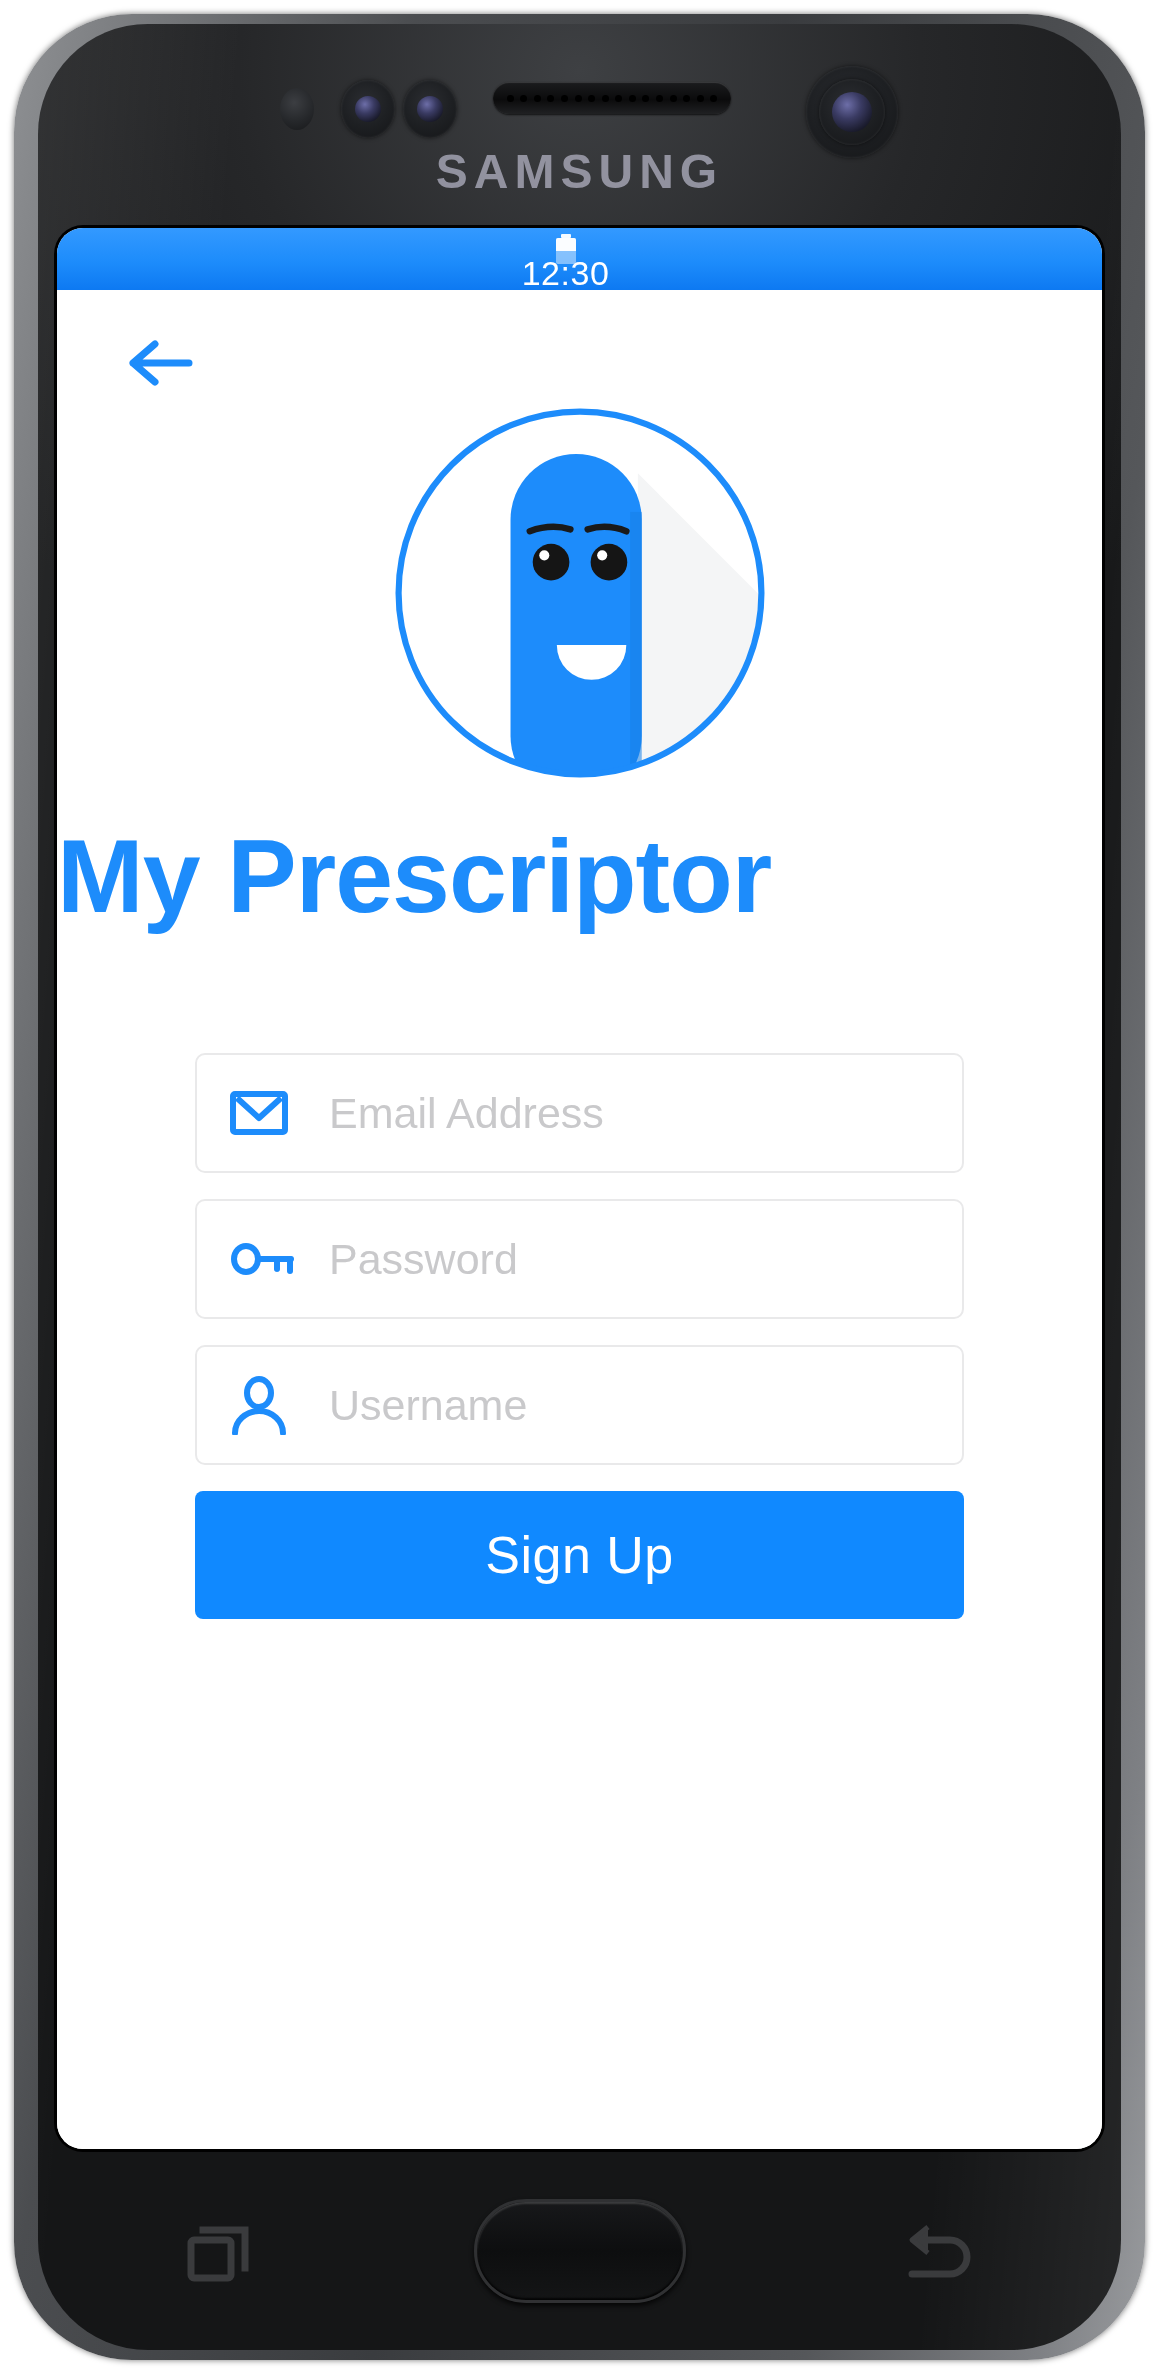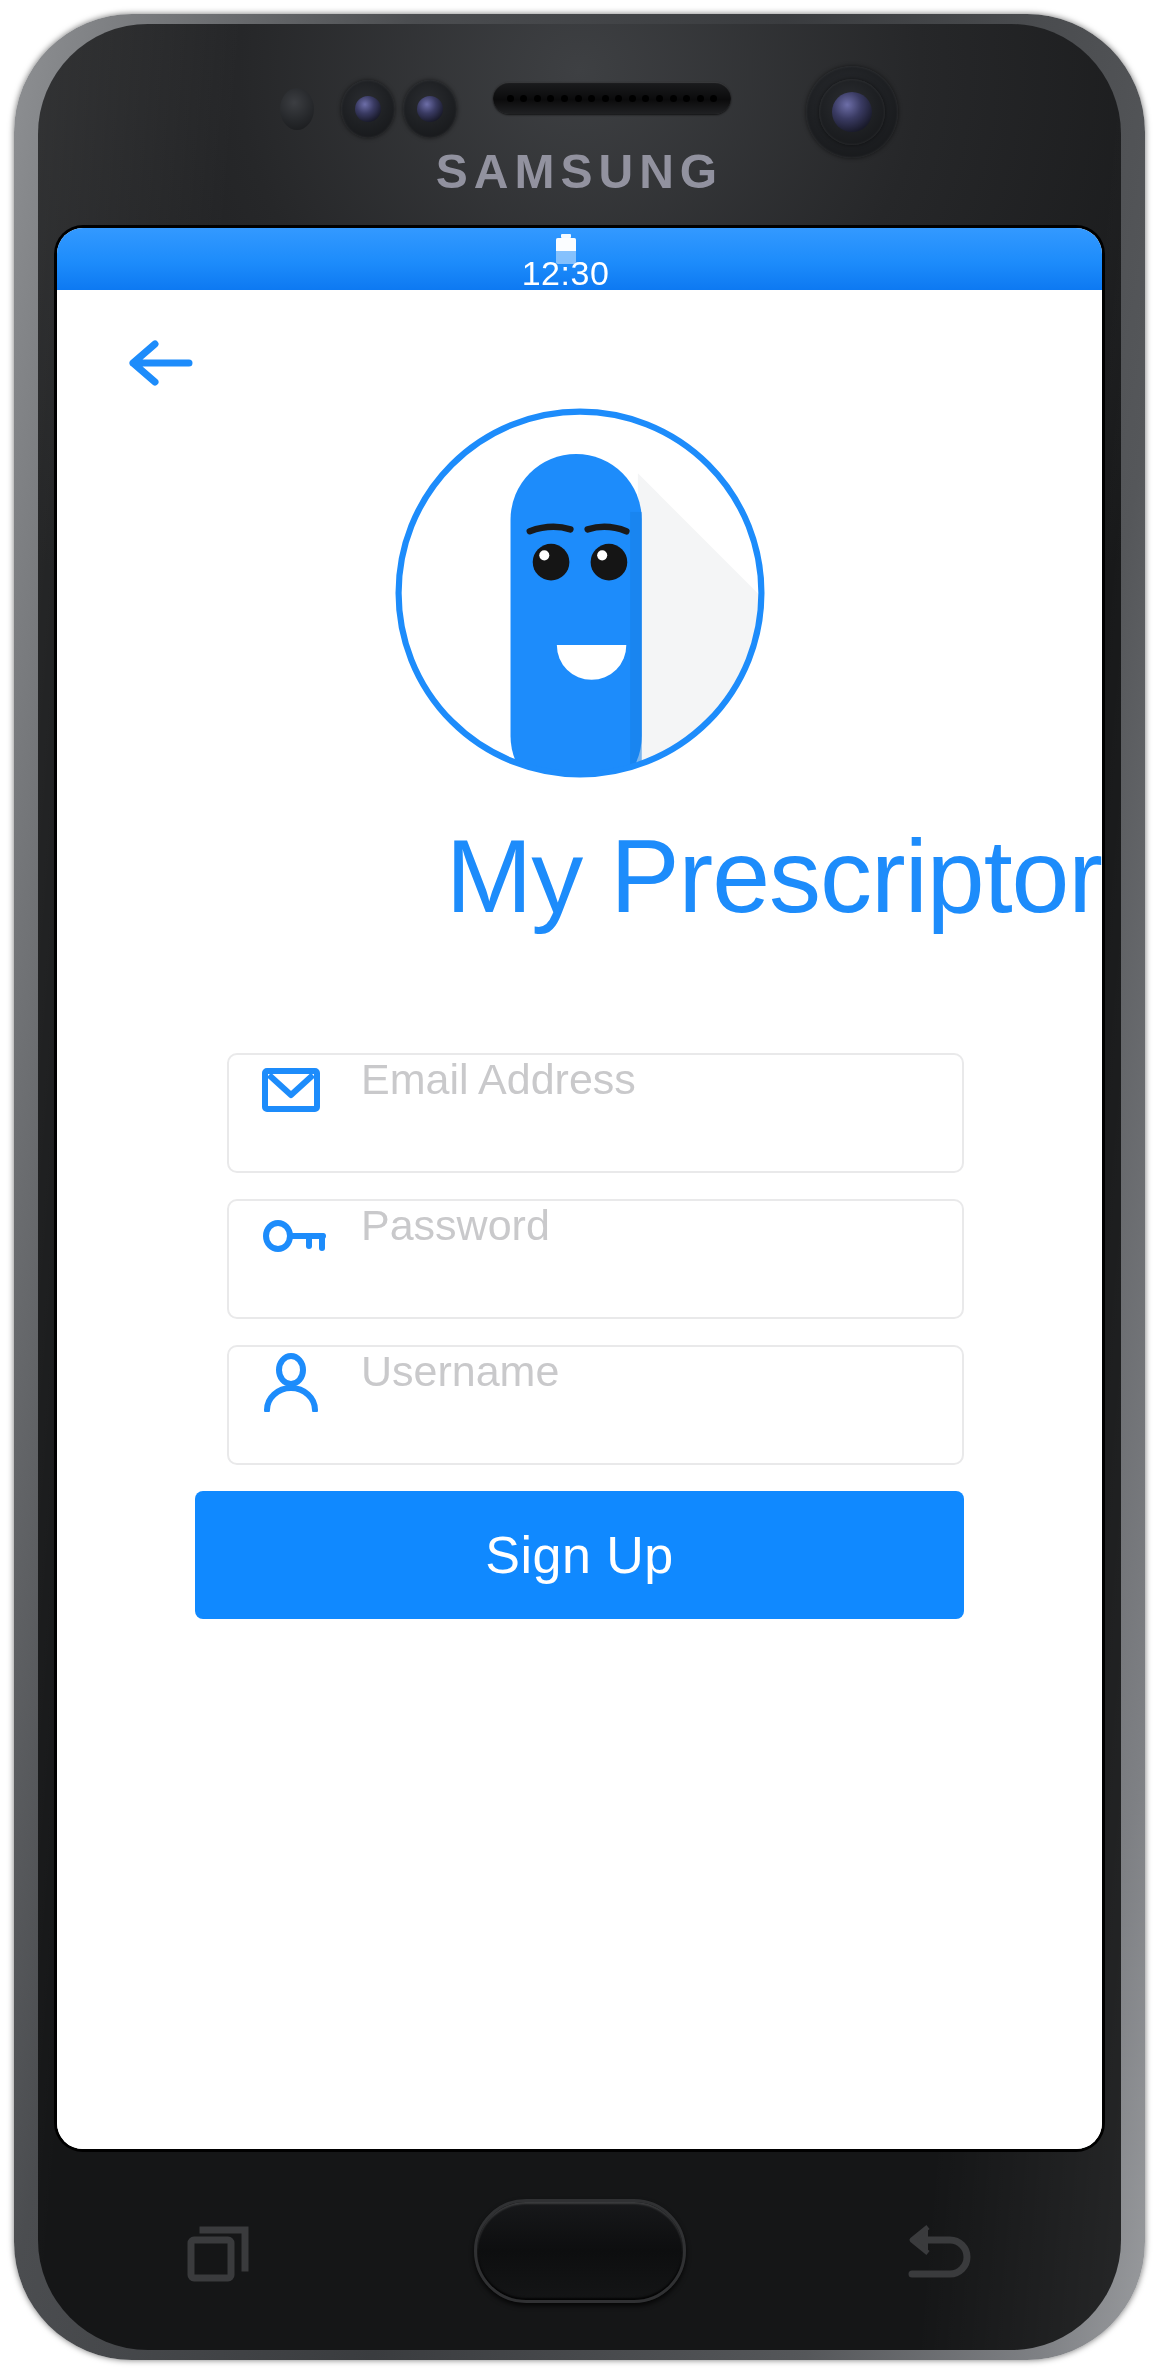--- a/index.html
+++ b/index.html
@@ -115,40 +115,39 @@
   .back-arrow { width:64px; height:54px; cursor:pointer; }
 
   .logo-wrap {
     margin-top:6px;
     display:flex; justify-content:center;
   }
   .logo { width:386px; height:386px; }
 
   .app-title {
     margin-top:36px;
-    text-align:right;
+    text-align:left;
     font-family:"Liberation Sans", sans-serif;
     font-size:104px;
-    font-weight:400;
+    font-weight:700;
     color:#1d8cfb;
     letter-spacing:-1px;
     line-height:1.05;
   }
 
   .form { margin-top:122px; padding:0 138px; }
 
   .field {
-    display:flex; align-items:flex-start;
+    display:flex; align-items:center;
     height:120px;
     border:2px solid #e9e9ea;
     border-radius:10px;
     background:#fff;
     margin-bottom:26px;
     padding-left:32px;
-    margin-left:32px;
   }
   .field-icon {
     width:78px; height:70px;
     display:flex; align-items:center; justify-content:flex-start;
     flex:0 0 auto;
   }
   .field-input {
     flex:1 1 auto;
     border:0; outline:0; background:transparent;
     font-family:"Liberation Sans", sans-serif;

